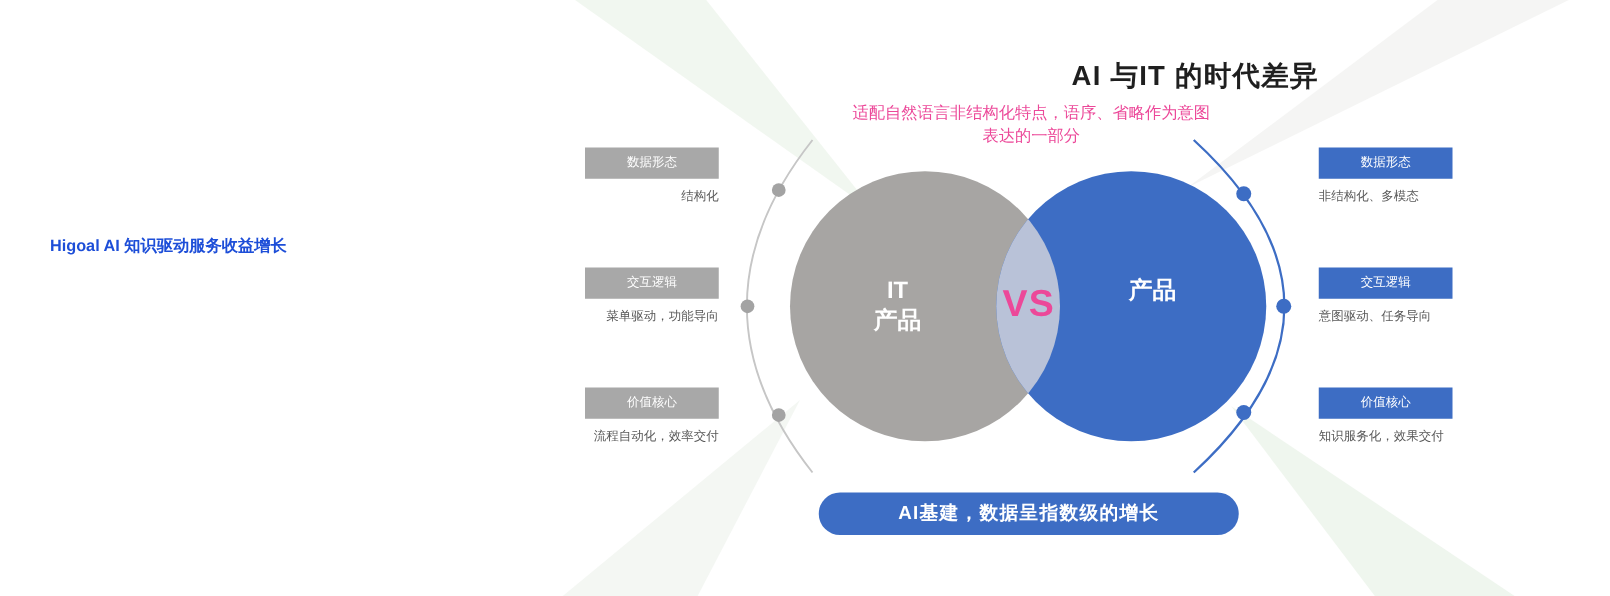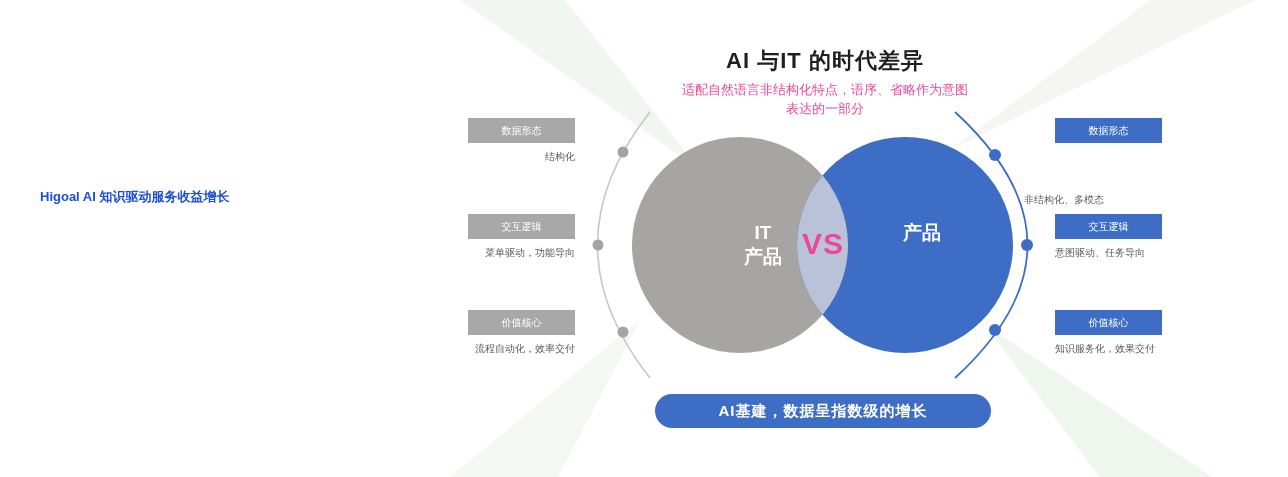--- a/index.html
+++ b/index.html
@@ -21,21 +21,21 @@
     font-weight: bold;
     color: #1d4ed8;
     white-space: nowrap;
   }
 
   .center-title {
     position: absolute;
     left: 595px;
     top: 46px;
     width: 460px;
-    text-align: center;
+    text-align: right;
     font-size: 22px;
     font-weight: bold;
     color: #1f1f1f;
     letter-spacing: 1px;
   }
   .subtitle {
     position: absolute;
     left: 575px;
     top: 80px;
     width: 500px;
@@ -50,21 +50,21 @@
 
   .circle-text {
     position: absolute;
     width: 120px;
     text-align: center;
     color: #ffffff;
     font-weight: bold;
     font-size: 19px;
     line-height: 24px;
   }
-  .circle-text.it { left: 703px; top: 221px; }
+  .circle-text.it { left: 658px; top: 221px; }
   .circle-text.ai { left: 862px; top: 221px; }
   .vs {
     position: absolute;
     left: 783px;
     top: 227px;
     width: 80px;
     text-align: center;
     color: #ec4899;
     font-weight: bold;
     font-size: 30px;
@@ -162,21 +162,21 @@
   <div class="tag gray" style="left:468px; top:118px;">数据形态</div>
   <div class="desc r" style="left:345px; top:150px;">结构化</div>
 
   <div class="tag gray" style="left:468px; top:214px;">交互逻辑</div>
   <div class="desc r" style="left:345px; top:246px;">菜单驱动，功能导向</div>
 
   <div class="tag gray" style="left:468px; top:310px;">价值核心</div>
   <div class="desc r" style="left:345px; top:342px;">流程自动化，效率交付</div>
 
   <div class="tag blue" style="left:1055px; top:118px;">数据形态</div>
-  <div class="desc" style="left:1024px; top:150px;margin-top:43px;">非结构化、多模态</div>
+  <div class="desc" style="left:1055px; top:150px;">非结构化、多模态</div>
 
   <div class="tag blue" style="left:1055px; top:214px;">交互逻辑</div>
   <div class="desc" style="left:1055px; top:246px;">意图驱动、任务导向</div>
 
   <div class="tag blue" style="left:1055px; top:310px;">价值核心</div>
   <div class="desc" style="left:1055px; top:342px;">知识服务化，效果交付</div>
 
   <div class="pill">AI基建，数据呈指数级的增长</div>
 
 </div>

